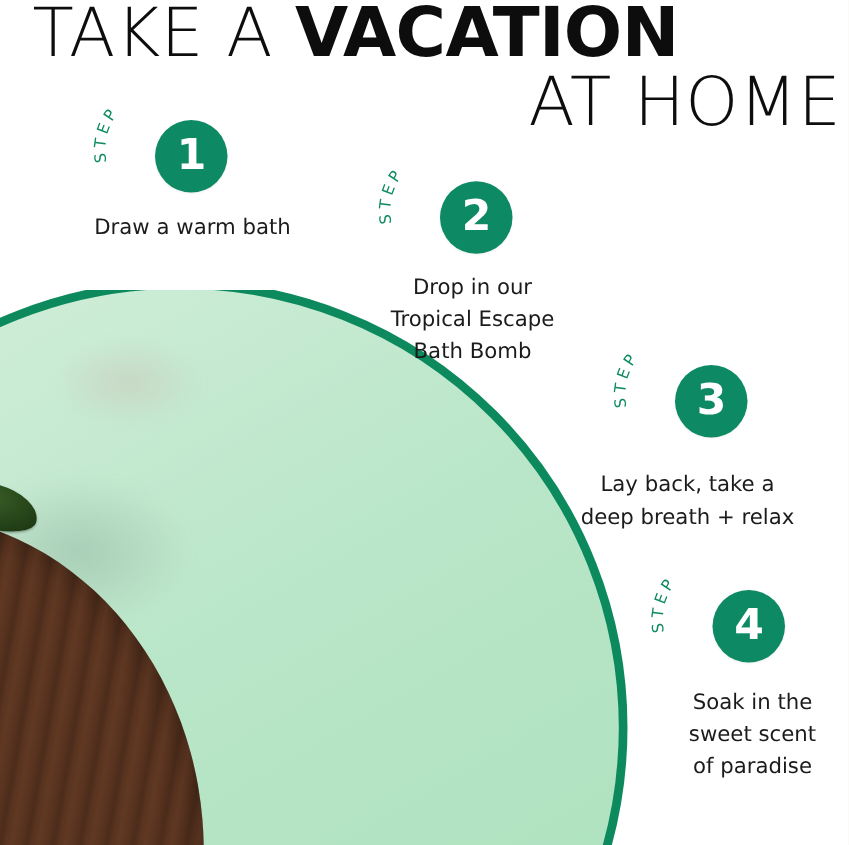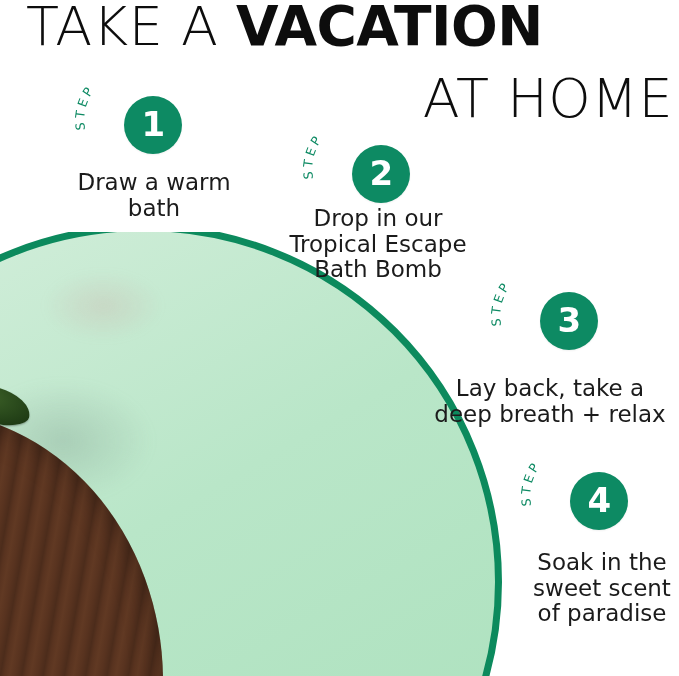--- a/index.html
+++ b/index.html
@@ -33,21 +33,21 @@
     top: -4px;
     white-space: nowrap;
     font-size: 55px;
     line-height: 60px;
     letter-spacing: 0.5px;
     color: #0d0d0d;
   }
   .headline-line2 {
     position: absolute;
     right: 6px;
-    top: 69px;
+    top: 52px;
     white-space: nowrap;
     font-size: 55px;
     line-height: 60px;
     letter-spacing: 0.5px;
     color: #0d0d0d;
   }
   .hl-thin {
     font-family: "DejaVu Sans", sans-serif;
     font-weight: 300;
     font-stretch: semi-condensed;
@@ -198,21 +198,21 @@
     font-size: 12.5px;
     font-weight: 400;
     letter-spacing: 3.2px;
     fill: #0d8a63;
   }
 
   .step-caption {
     position: absolute;
     font-family: "DejaVu Sans", sans-serif;
     font-weight: 400;
-    font-size: 23px;
+    font-size: 17px;
     line-height: 25.5px;
     color: #1b1b1b;
     white-space: pre-line;
     text-align: center;
   }
 
   
   #step-1 { left: 76px;  top: 82px;  }
   #step-2 { left: 300px; top: 140px; }
   #step-3 { left: 470px; top: 272px; }
@@ -222,21 +222,21 @@
   #step-2 .badge { left: 52px; top: 5px;  }
   #step-3 .badge { left: 70px; top: 20px; }
   #step-4 .badge { left: 50px; top: 20px; }
 
   #step-1 .arc-label { left: 18px; top: -2px; }
   #step-2 .arc-label { left: 22px; top: -11px; }
   #step-3 .arc-label { left: 40px; top: 4px;  }
   #step-4 .arc-label { left: 20px; top: 4px;  }
 
   #step-1 .step-caption { left: -22px; top: 88px;  width: 200px; }
-  #step-2 .step-caption { left: -12px; top: 66px;  width: 180px; }
+  #step-2 .step-caption { left: -12px; top: 78px;  width: 180px; }
   #step-3 .step-caption { left: -40px; top: 104px;  width: 240px; }
   #step-4 .step-caption { left: -8px;  top: 98px;  width: 180px; }
 </style>
 </head>
 <body>
 
 <div id="canvas">
 
   <div class="photo-wrap">
     <div class="tint-disc">

